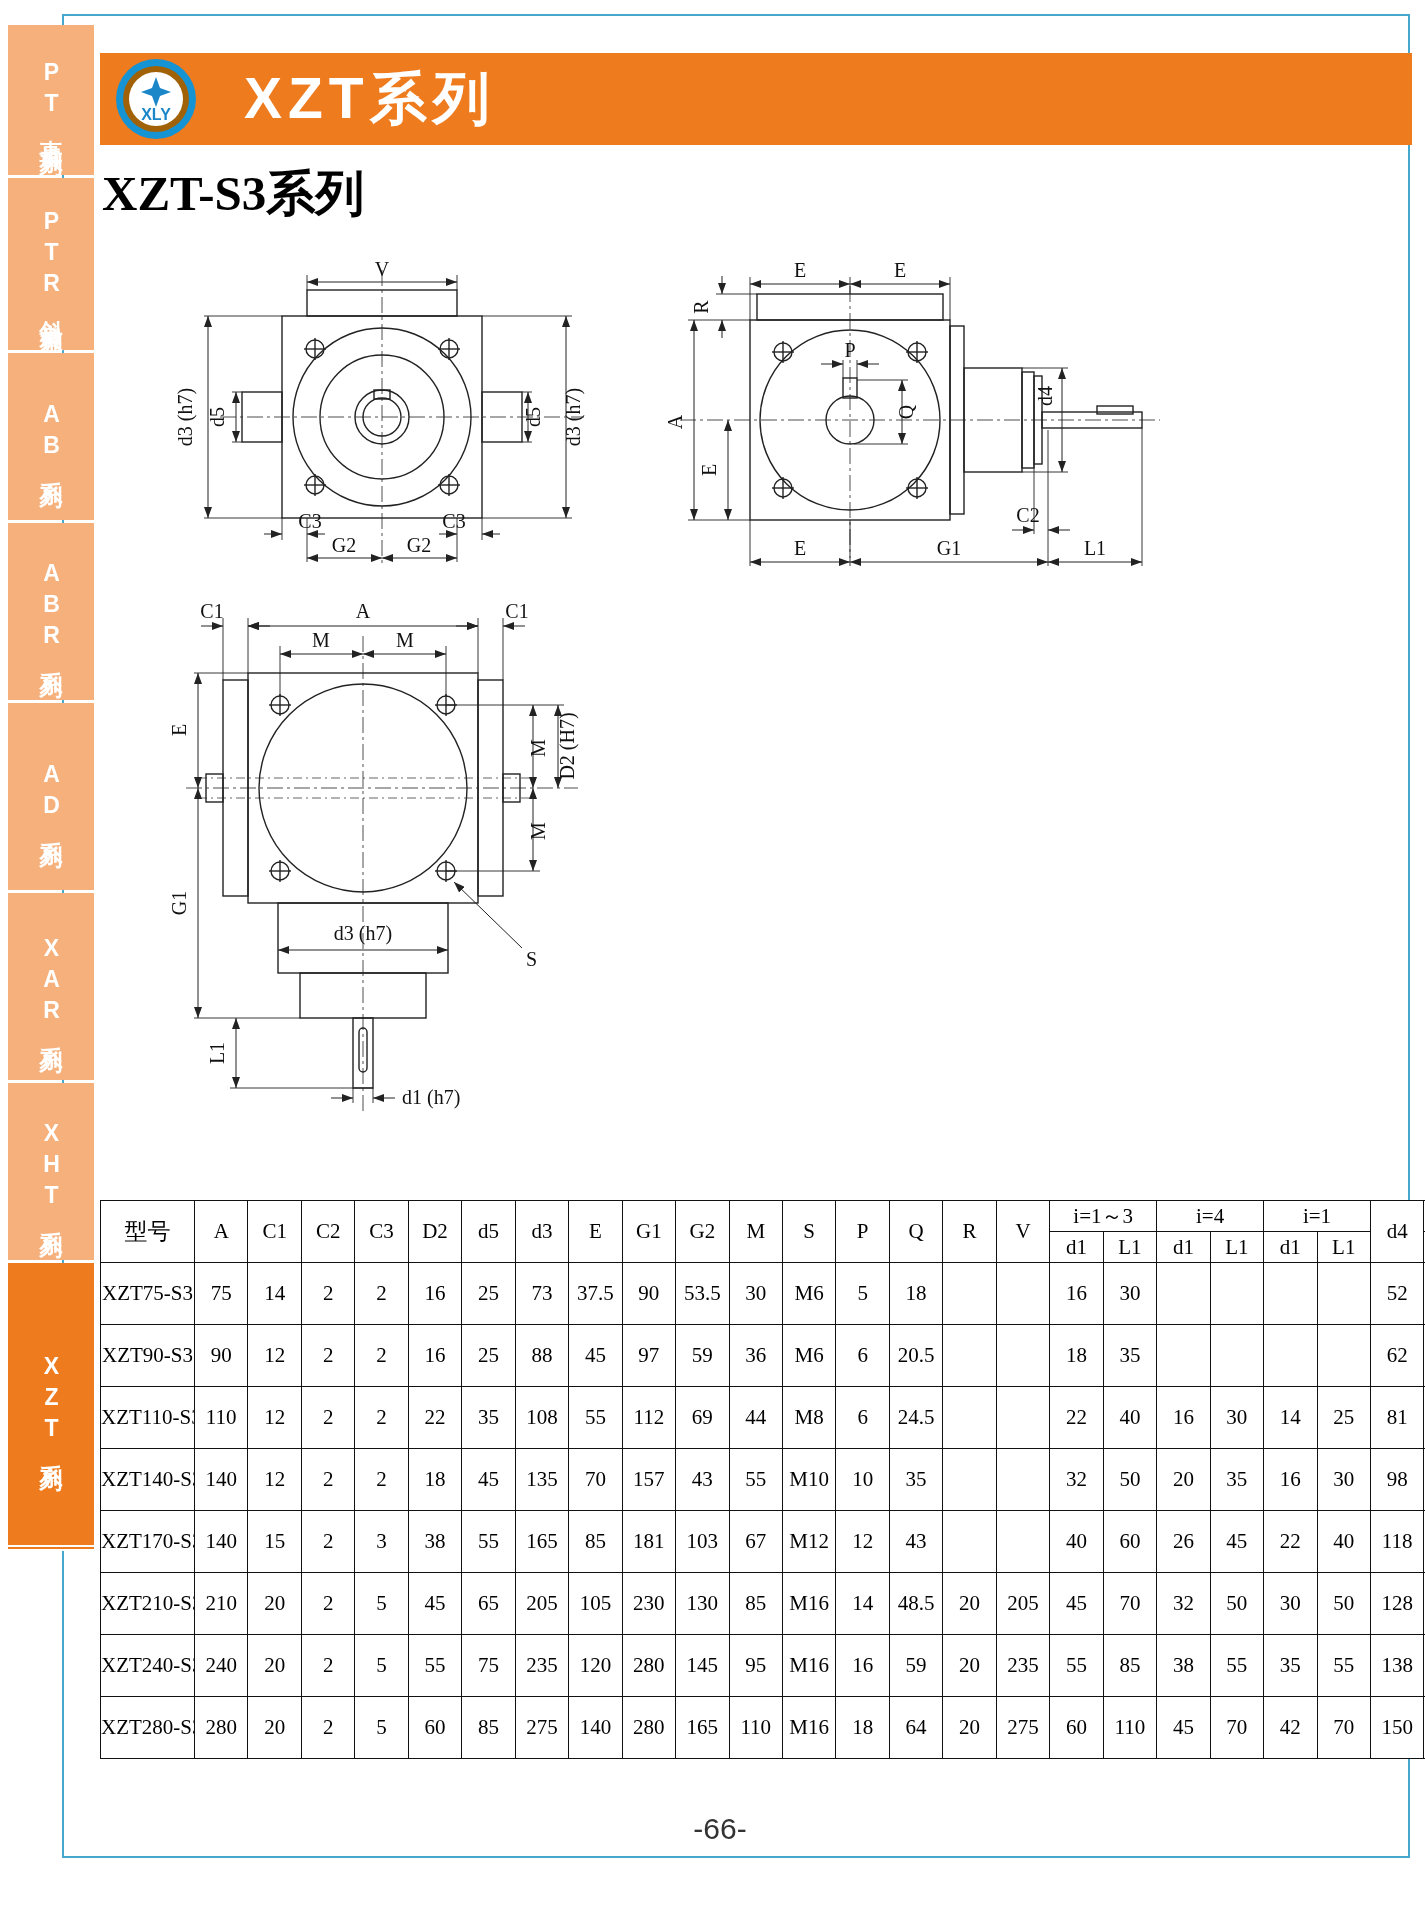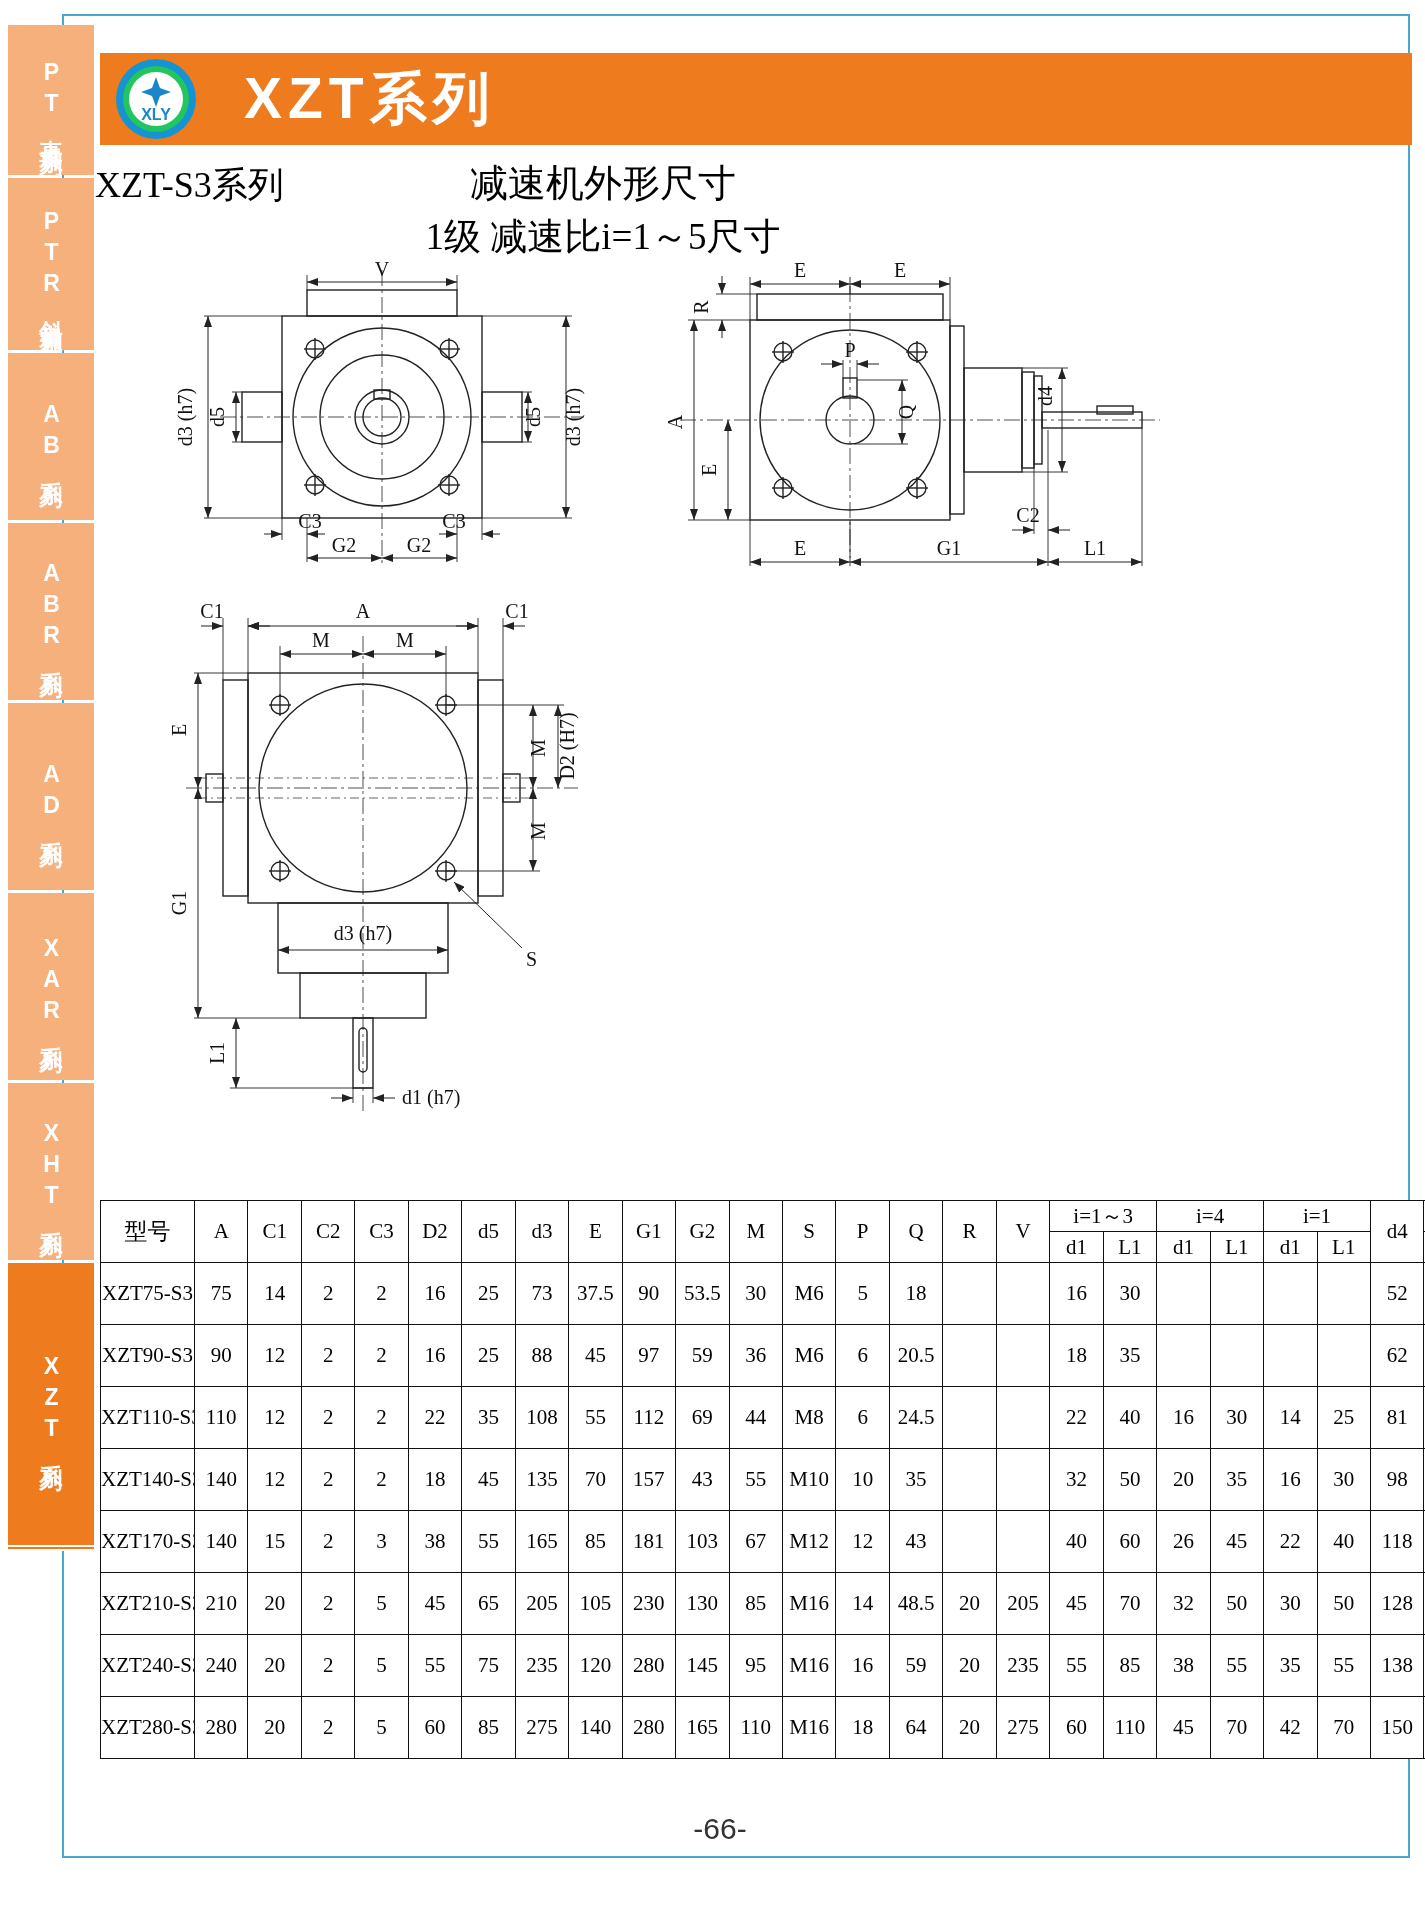--- a/index.html
+++ b/index.html
@@ -13,27 +13,27 @@
        display:flex;align-items:center;justify-content:center;z-index:3;}
   .tab span{writing-mode:vertical-rl;text-orientation:upright;color:#fff;
        font-family:"Liberation Sans",sans-serif;font-weight:bold;font-size:23px;
        letter-spacing:5px;line-height:1;}
   .tab.active{background:#EE7B1E;border-bottom:6px double #fff;}
   
   .band{position:absolute;left:100px;top:53px;width:1312px;height:92px;background:#EE7B1E;
         display:flex;align-items:center;z-index:2;}
   .logo{width:80px;height:80px;border-radius:50%;background:#1693D2;margin-left:16px;
         display:flex;align-items:center;justify-content:center;flex:0 0 auto;}
-  .logo-ring{width:66px;height:66px;border-radius:50%;background:#22c55e;
+  .logo-ring{width:66px;height:66px;border-radius:50%;background:#a16207;
         display:flex;align-items:center;justify-content:center;}
   .logo-core{width:54px;height:54px;border-radius:50%;background:#fff;overflow:hidden;}
   .band-title{color:#fff;font-family:"Liberation Sans",sans-serif;font-weight:bold;
         font-size:57px;margin-left:48px;letter-spacing:6px;}
   
-  .series-title{position:absolute;left:95px;top:161px;font-size:36px;font-weight:400;z-index:2;}
+  .series-title{position:absolute;left:102px;top:161px;font-size:49px;font-weight:700;z-index:2;}
   .center-title{position:absolute;left:388px;top:158px;width:430px;text-align:center;z-index:2;}
   .center-title .l1{font-size:38px;}
   .center-title .l2{font-size:37px;margin-top:3px;white-space:nowrap;}
   
   .drw{position:absolute;z-index:2;}
   .ln{stroke:#222;stroke-width:1.4;fill:none;}
   .ext{stroke:#222;stroke-width:0.9;fill:none;}
   .dim{stroke:#222;stroke-width:1;fill:none;}
   .cl{stroke:#222;stroke-width:0.8;fill:none;stroke-dasharray:16 4 3 4;}
   .cl2{stroke:#222;stroke-width:0.7;fill:none;stroke-dasharray:9 4 2 4;}
@@ -89,24 +89,20 @@
             <path d="M27 5 L31 16 L42 20 L31 24 L27 35 L23 24 L12 20 L23 16 Z" fill="#1B86C8"></path>
             <text x="27" y="48" text-anchor="middle" style="font:bold 16px 'Liberation Sans',sans-serif" fill="#1B86C8">XLY</text>
           </svg>
         </div>
       </div>
     </div>
     <div class="band-title">XZT系列</div>
   </div>
 
   <div class="series-title">XZT-S3系列</div>
-  <div class="center-title">
-    <div class="l1">减速机外形尺寸</div>
-    <div class="l2">1级 减速比i=1～5尺寸</div>
-  </div>
 
   <svg class="drw" style="left:132px;top:262px" width="470" height="310" viewBox="0 0 470 310">
     <defs>
       <marker id="m1e" markerWidth="11" markerHeight="8" refX="11" refY="4" orient="auto" markerUnits="userSpaceOnUse">
           <path d="M0,0 L11,4 L0,8 Z" fill="#222"></path>
         </marker>
       <marker id="m1s" markerWidth="11" markerHeight="8" refX="0" refY="4" orient="auto" markerUnits="userSpaceOnUse">
           <path d="M11,0 L0,4 L11,8 Z" fill="#222"></path>
         </marker>
     </defs>

